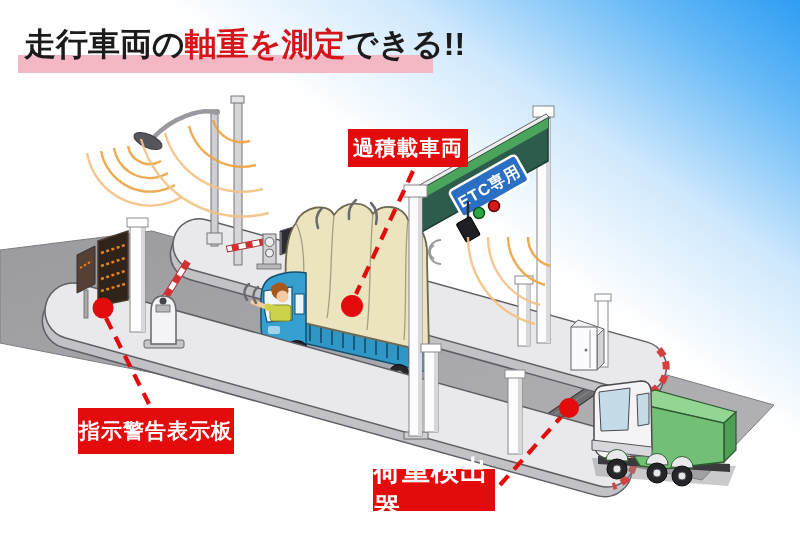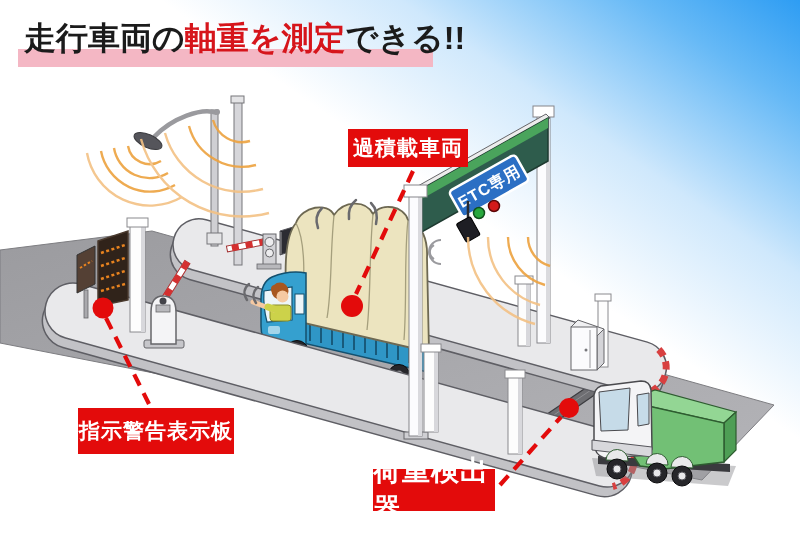--- a/index.html
+++ b/index.html
@@ -3,21 +3,21 @@
 <meta charset="utf-8">
 <style>
   html,body{margin:0;padding:0;}
   body{font-family:"Liberation Sans",sans-serif;}
   #stage{
     position:relative;width:800px;height:550px;overflow:hidden;
     background:linear-gradient(to bottom left,#2e9df3 0%,#66b9f6 10%,#cfe8fc 25%,#ffffff 40%),#ffffff;
   }
   #scene-svg{position:absolute;left:0;top:0;}
   .title{
-    position:absolute;left:24px;top:20px;z-index:5;font-weight:900;font-size:32px;
+    position:absolute;left:24px;top:26px;z-index:5;font-weight:900;font-size:32px;
     color:#1b1b1b;letter-spacing:0;white-space:nowrap;line-height:1.15;
   }
   .title .hl{color:#d6151b;}
   .title .bar{position:absolute;left:-6px;top:29px;width:415px;height:18px;background:#f4b7c4;z-index:-1;}
   .label{
     position:absolute;background:#e30b0b;color:#fff;font-weight:900;z-index:6;
     display:flex;align-items:center;justify-content:center;letter-spacing:1px;
   }
   #label-overload{left:348px;top:129px;width:120px;height:38px;font-size:21px;}
   #label-display{left:78px;top:408px;width:156px;height:46px;font-size:21px;}

